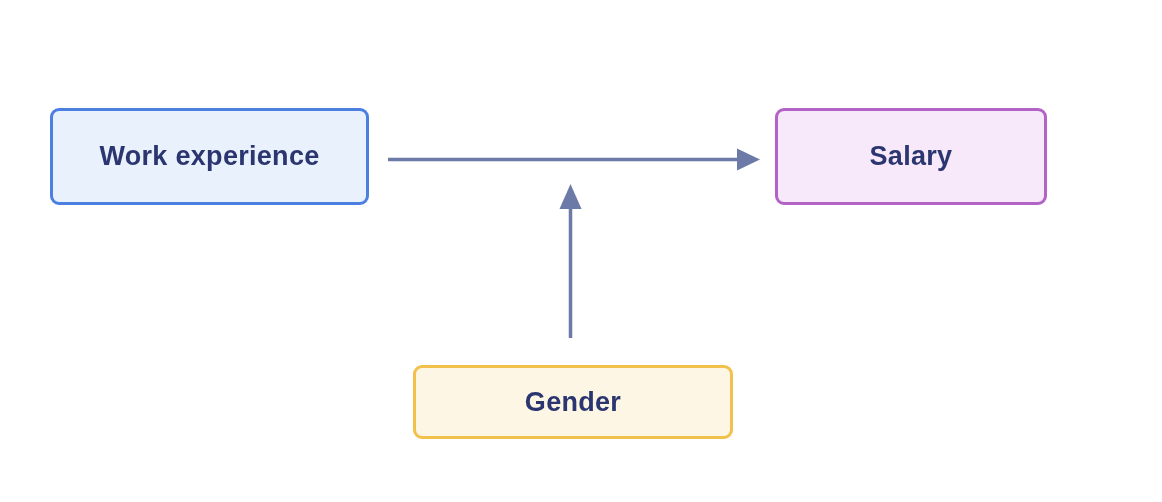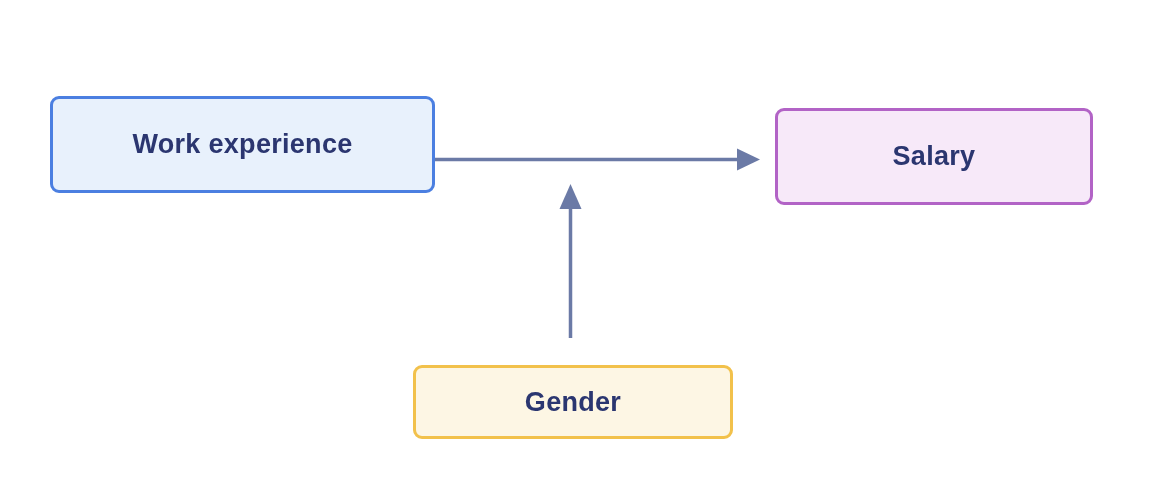--- a/index.html
+++ b/index.html
@@ -23,25 +23,25 @@
     justify-content: center;
     box-sizing: border-box;
     border-radius: 9px;
     border: 3px solid transparent;
     font-weight: 700;
     font-size: 27px;
     letter-spacing: 0.3px;
     color: #2b3670;
   }
   .node-work {
-    left: 50px; top: 96px; width: 385px; height: 97px;
+    left: 50px; top: 108px; width: 319px; height: 97px;
     background: #e8f1fc; border-color: #4b7fe1;
   }
   .node-salary {
-    left: 775px; top: 108px; width: 318px; height: 97px;
+    left: 775px; top: 108px; width: 272px; height: 97px;
     background: #f7e9f9; border-color: #b263c6;
   }
   .node-gender {
     left: 413px; top: 365px; width: 320px; height: 74px;
     background: #fdf6e4; border-color: #f2c14b;
   }
 </style>
 </head>
 <body>
 

